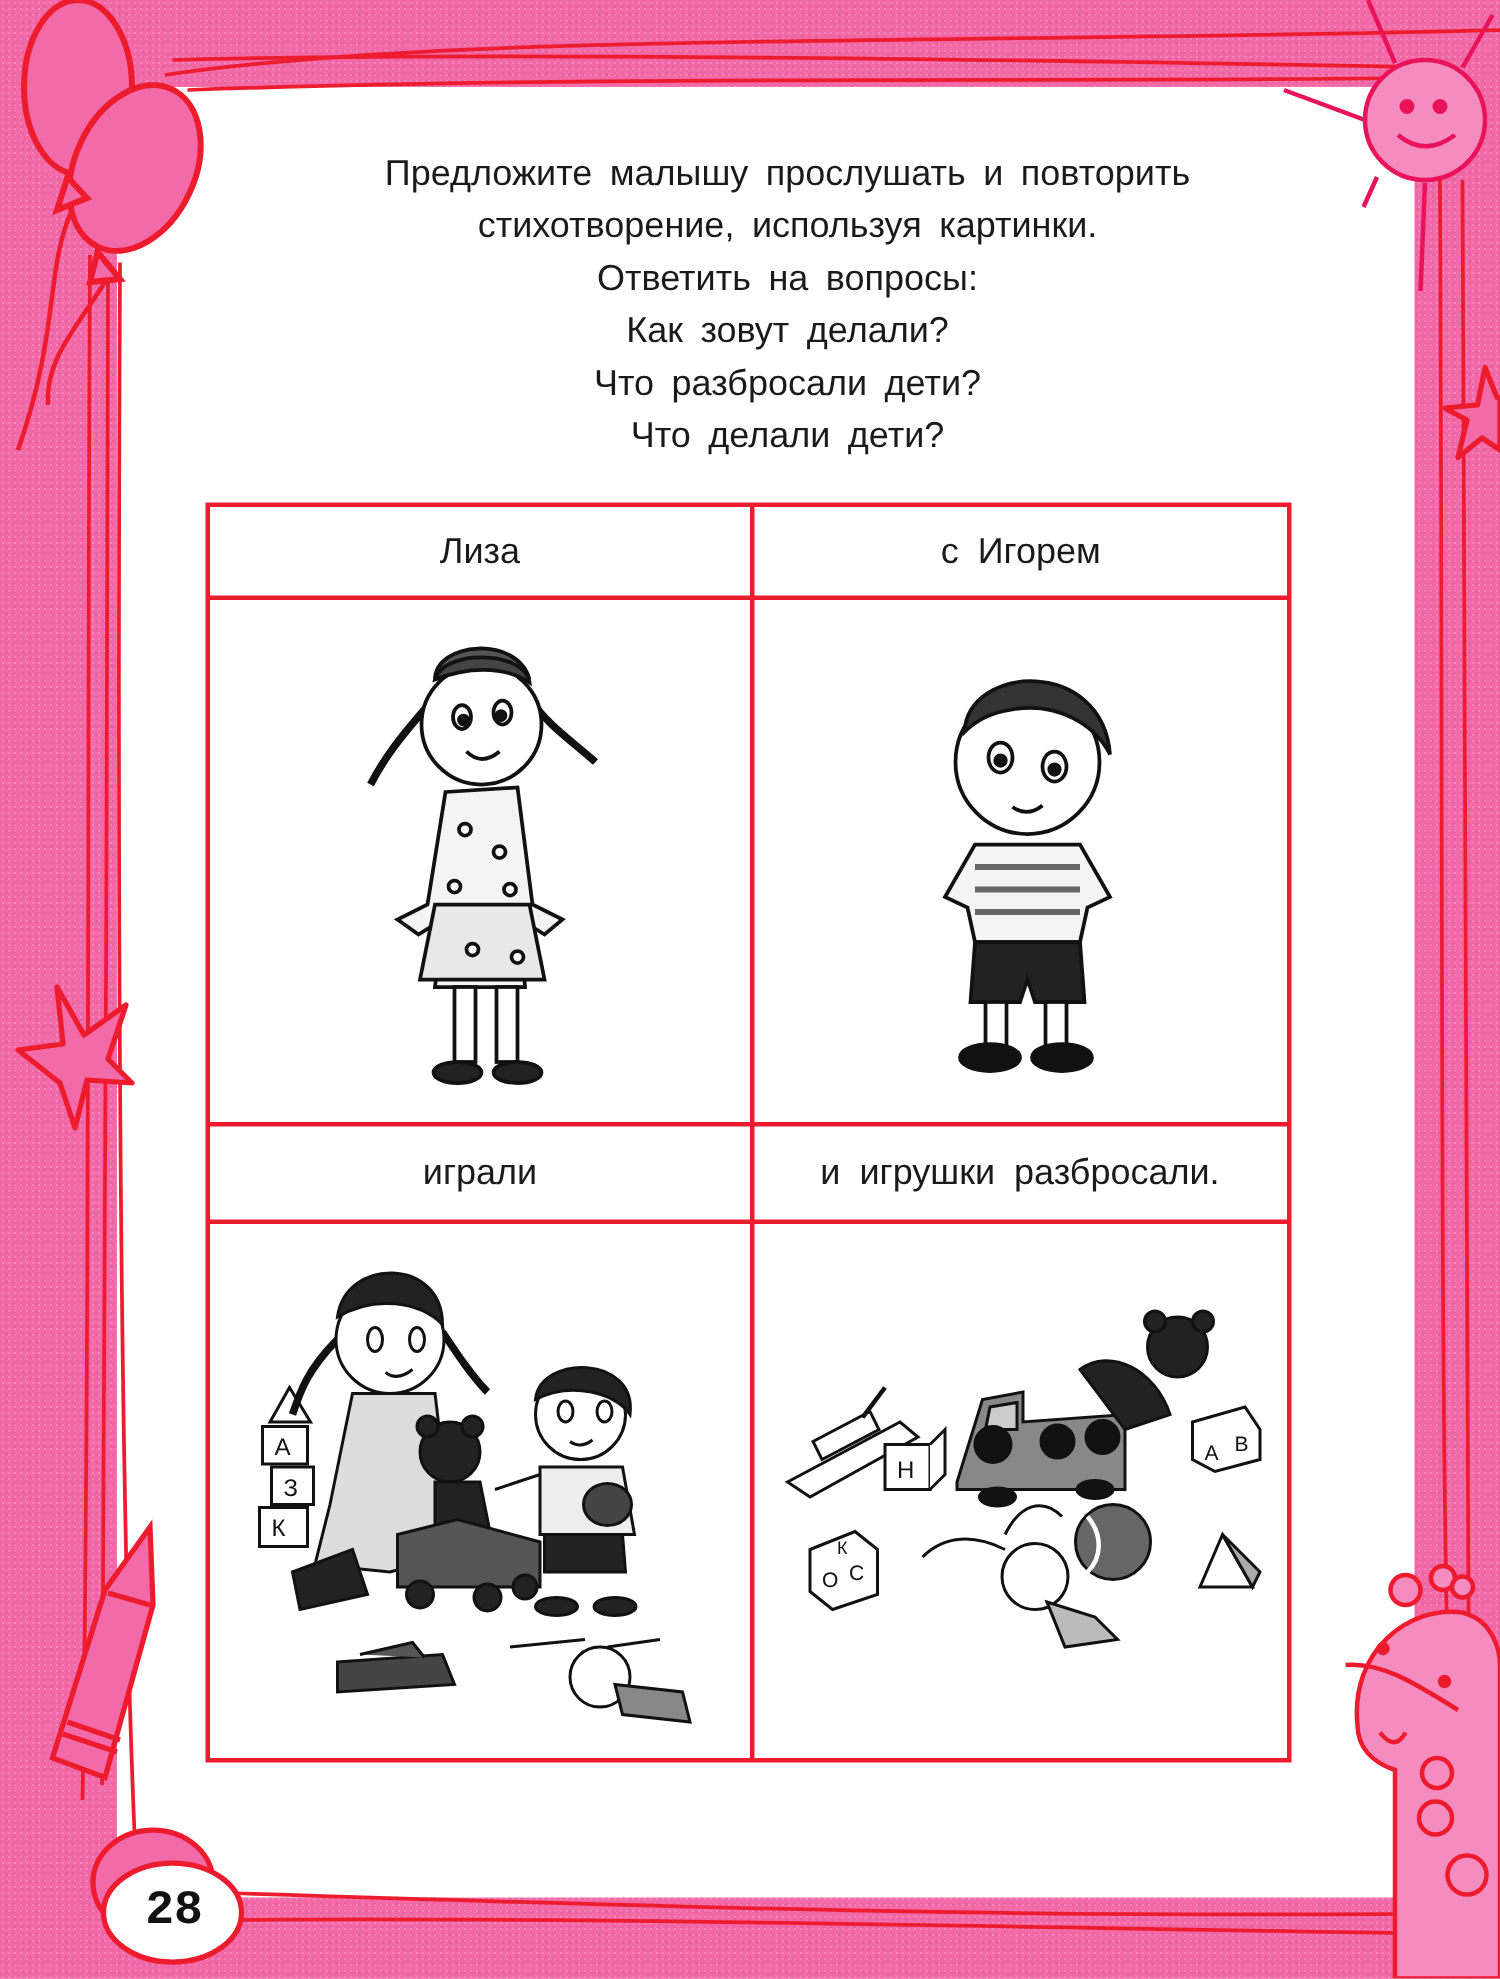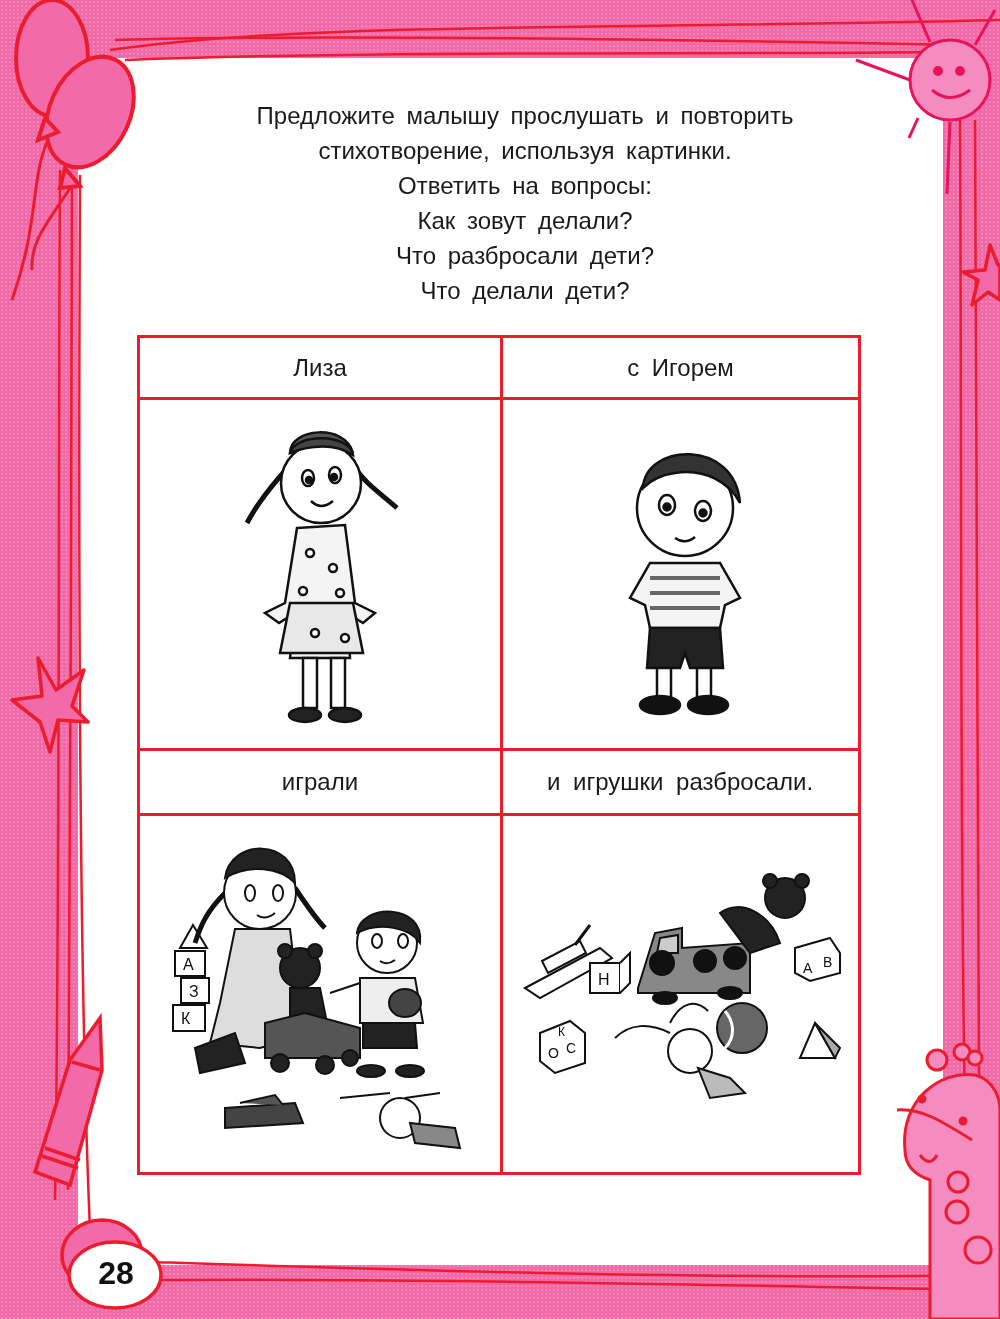--- a/index.html
+++ b/index.html
@@ -37,21 +37,21 @@
     position: absolute; display: flex; align-items: center; justify-content: center;
     font-size: 24px; color: #1a1a1a; word-spacing: 6px;
   }
   .hline { position: absolute; left: 0; width: 718px; height: 3px; background: #ec1c2e; }
   .vline { position: absolute; top: 0; width: 3px; height: 834px; background: #ec1c2e; left: 360px; }
   .pic { position: absolute; }
 
   .page-number {
     position: absolute; left: 70px; top: 1240px; width: 92px; height: 66px;
     display: flex; align-items: center; justify-content: center;
-    font-family: Liberation Sans, sans-serif; font-weight: bold; font-size: 32px; color: #111;
+    font-family: Liberation Mono, monospace; font-weight: bold; font-size: 32px; color: #111;
   }
 </style>
 </head>
 <body>
 
 <div class="frame"></div>
 <div class="page"></div>
 
 <svg class="deco" viewBox="0 0 1000 1319">
   <g fill="none" stroke="#ec1c2e" stroke-width="2.5">

